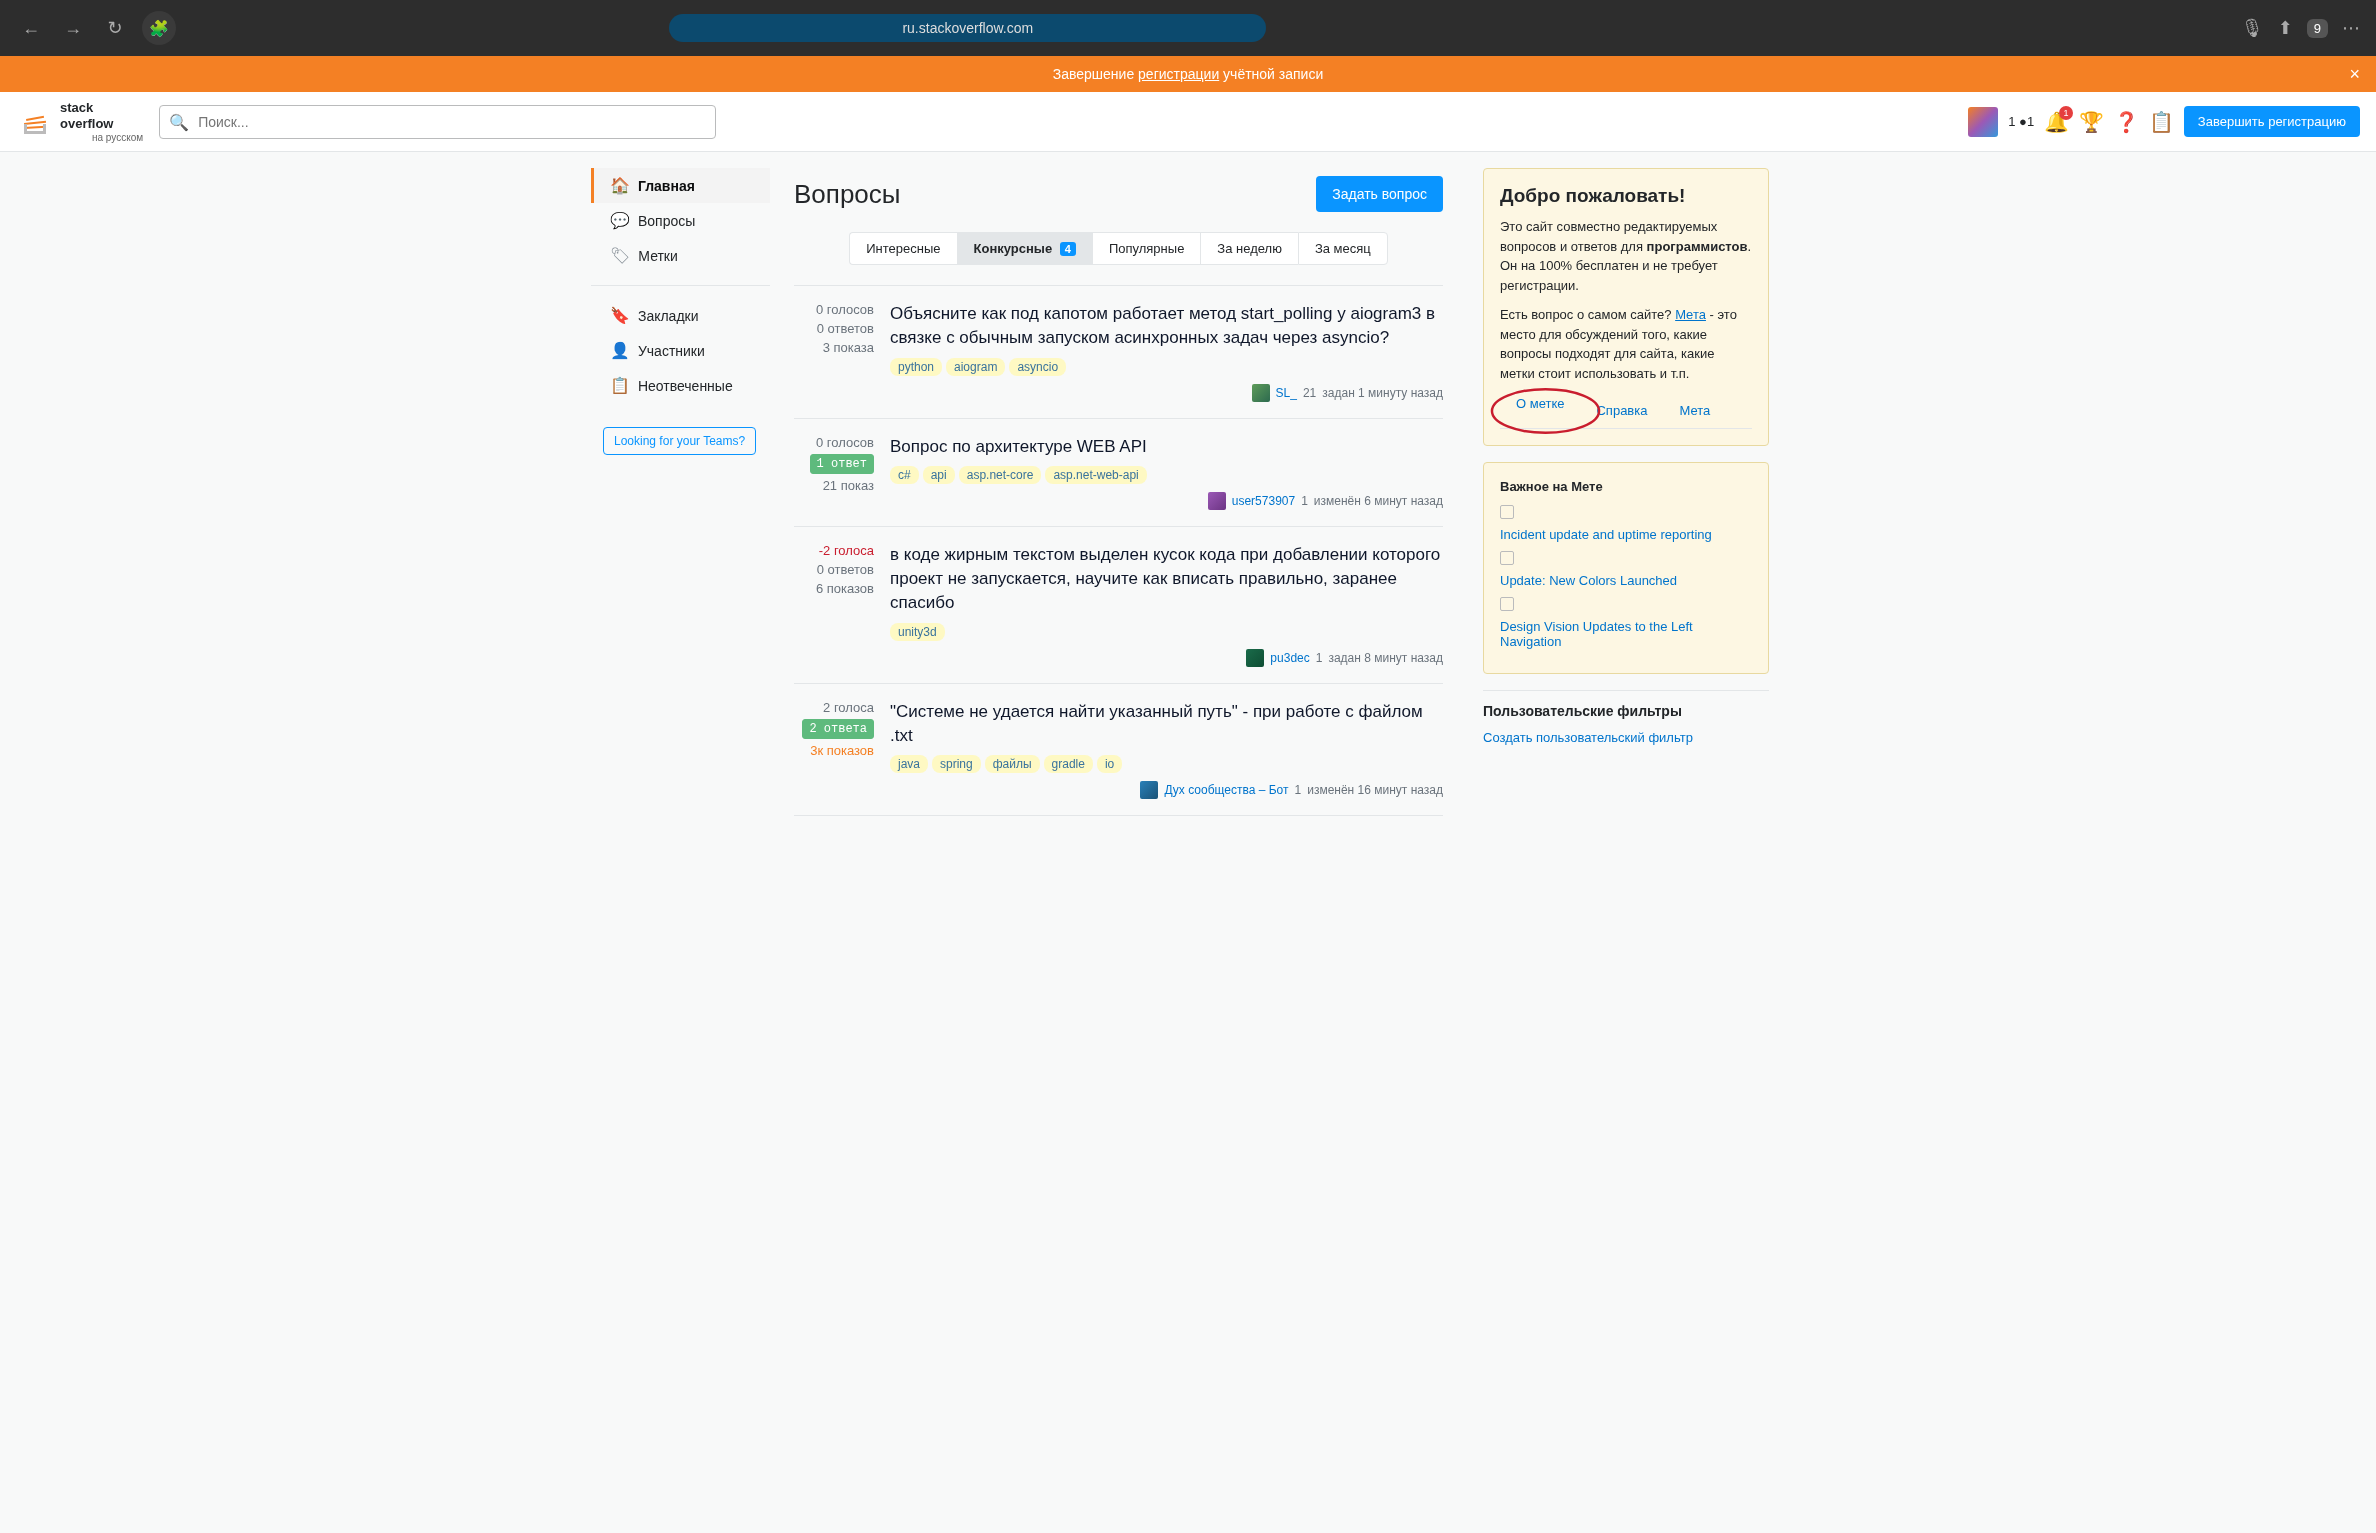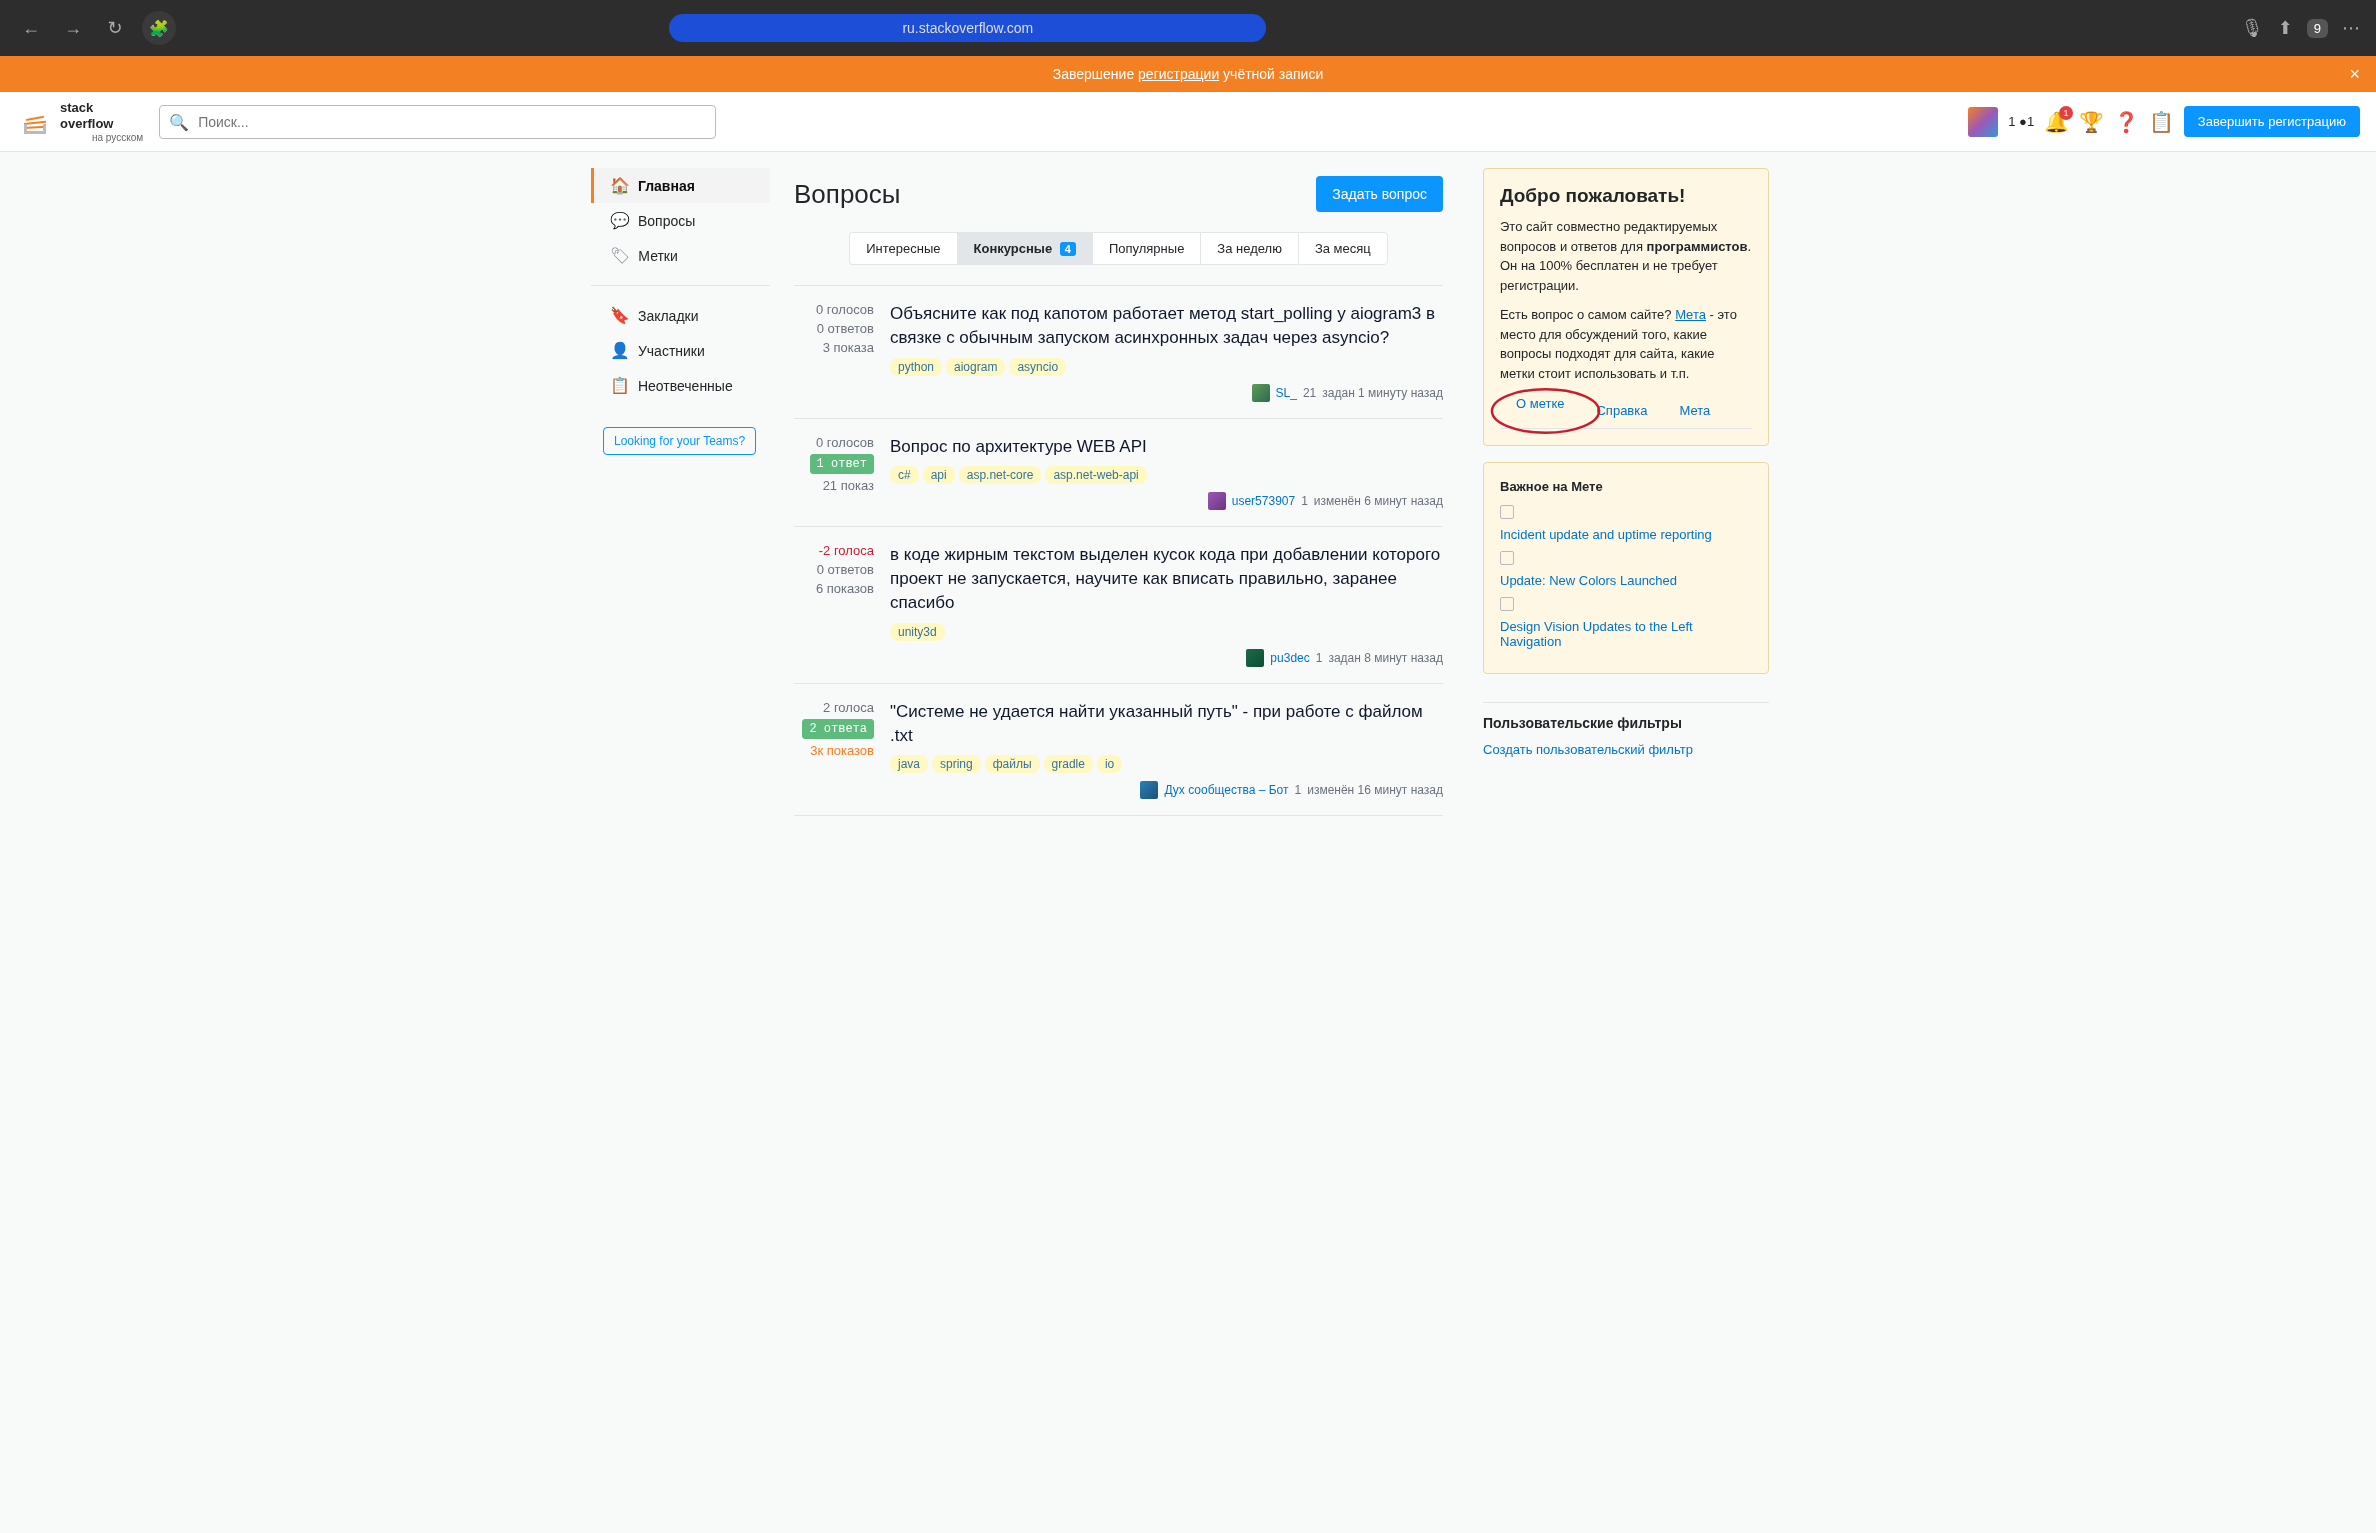--- a/index.html
+++ b/index.html
@@ -21,21 +21,21 @@
       background: none;
       border: none;
       display: flex;
       align-items: center;
       justify-content: center;
       width: 30px;
       height: 30px;
     }
     .browser-url-bar {
       flex: 1;
-      background: #1d4ed8;
+      background: #0c4a6e;
       border-radius: 20px;
       display: flex;
       align-items: center;
       justify-content: center;
       padding: 6px 16px;
       color: #ddd;
       font-size: 14px;
       max-width: 597px;
       margin: 0 auto;
     }
@@ -407,21 +407,21 @@
       width: 14px;
       height: 14px;
       border: 1px solid #babbbc;
       border-radius: 2px;
       flex-shrink: 0;
       margin-top: 1px;
     }
     .meta-link { color: #0074cc; text-decoration: none; cursor: pointer; }
 
     .user-filters-box {
-      margin-top: 28px;
+      margin-top: 16px;
       padding: 12px 0;
       border-top: 1px solid #e3e6e8;
     }
     .user-filters-box h4 {
       font-size: 14px;
       font-weight: 700;
       margin-bottom: 10px;
     }
     .create-filter-link { color: #0074cc; font-size: 13px; text-decoration: none; cursor: pointer; }
 

